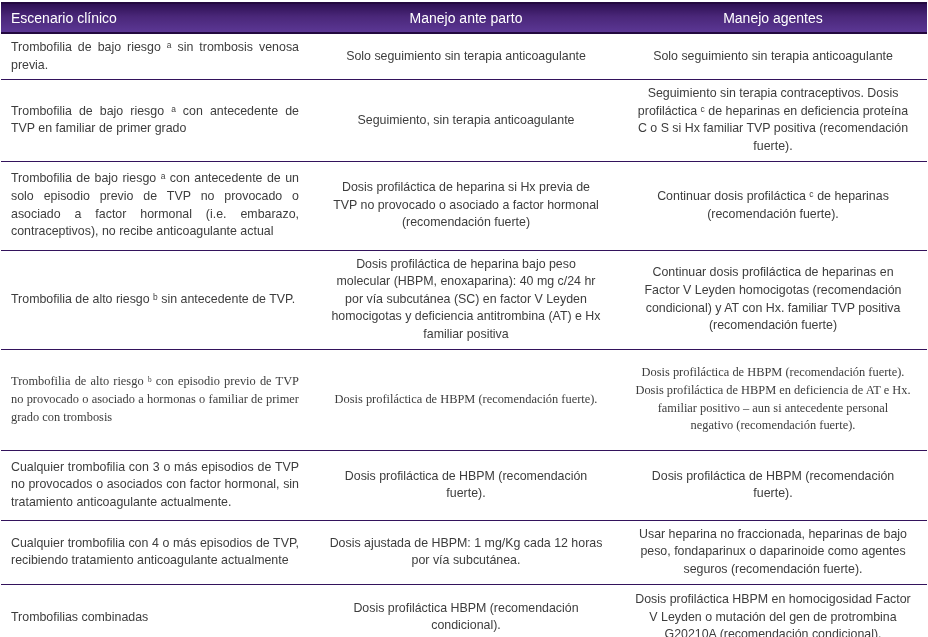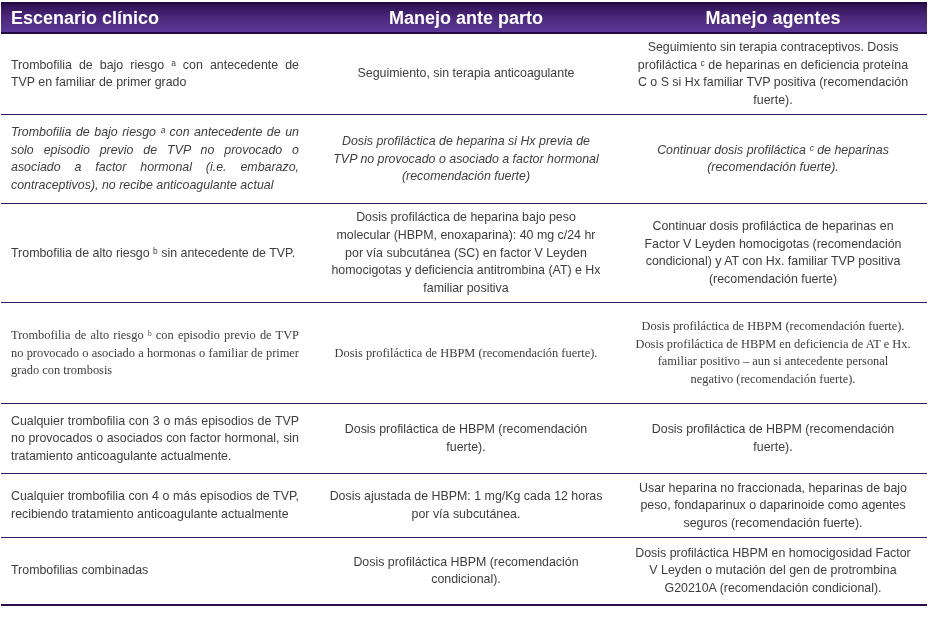--- a/index.html
+++ b/index.html
@@ -24,22 +24,22 @@
   }
   col.c1 { width: 312px; }
   col.c2 { width: 306px; }
   col.c3 { width: 308px; }
 
   thead th {
     background: linear-gradient(180deg, #2e1054 0%, #4a2779 45%, #5b3794 100%);
     border-top: 2px solid #23093f;
     border-bottom: 2px solid #23093f;
     color: #ffffff;
-    font-size: 18px;
-    font-weight: bold;
+    font-size: 14px;
+    font-weight: normal;
     height: 24px;
     padding: 2px 8px;
     vertical-align: middle;
   }
   thead th.col-escenario { text-align: left; padding-left: 10px; }
   thead th.col-center { }
 
   tbody td {
     font-size: 12.4px;
     line-height: 1.42;
@@ -55,21 +55,21 @@
     padding-left: 10px;
     padding-right: 14px;
   }
   tbody td.cell-center {
     text-align: center;
     padding-left: 16px;
     padding-right: 16px;
   }
   tr.r1 { height: 39px; }
   tr.r2 { height: 73px; }
-  tr.r3 { height: 89px; font-style: italic; }
+  tr.r3 { height: 89px; }
   tr.r4 { height: 91px; }
   tr.r5 { height: 101px; font-family: Liberation Serif, serif; }
   tr.r6 { height: 70px; }
   tr.r7 { height: 64px; }
   tr.r8 { height: 67px; }
 </style>
 </head>
 <body>
 
 <div class="page">
@@ -80,20 +80,25 @@
         <col class="c3">
     </colgroup>
     <thead>
       <tr>
         <th class="col-escenario">Escenario clínico</th>
         <th class="col-center">Manejo ante parto</th>
         <th class="col-center">Manejo agentes</th>
       </tr>
     </thead>
     <tbody>
+      <tr class="r1">
+        <td class="cell-escenario">Trombofilia de bajo riesgo ᵃ sin trombosis venosa previa.</td>
+        <td class="cell-center">Solo seguimiento sin terapia anticoagulante</td>
+        <td class="cell-center">Solo seguimiento sin terapia anticoagulante</td>
+      </tr>
       <tr class="r2">
         <td class="cell-escenario">Trombofilia de bajo riesgo ᵃ con antecedente de TVP en familiar de primer grado</td>
         <td class="cell-center">Seguimiento, sin terapia anticoagulante</td>
         <td class="cell-center">Seguimiento sin terapia contraceptivos. Dosis profiláctica ᶜ de heparinas en deficiencia proteína C o S si Hx familiar TVP positiva (recomendación fuerte).</td>
       </tr>
       <tr class="r3">
         <td class="cell-escenario">Trombofilia de bajo riesgo ᵃ  con antecedente de un solo episodio previo de TVP no provocado o asociado a factor hormonal (i.e. embarazo, contraceptivos), no recibe anticoagulante actual</td>
         <td class="cell-center">Dosis profiláctica de heparina si Hx previa de TVP no provocado o asociado a factor hormonal (recomendación fuerte)</td>
         <td class="cell-center">Continuar dosis profiláctica ᶜ de heparinas (recomendación fuerte).</td>
       </tr>

